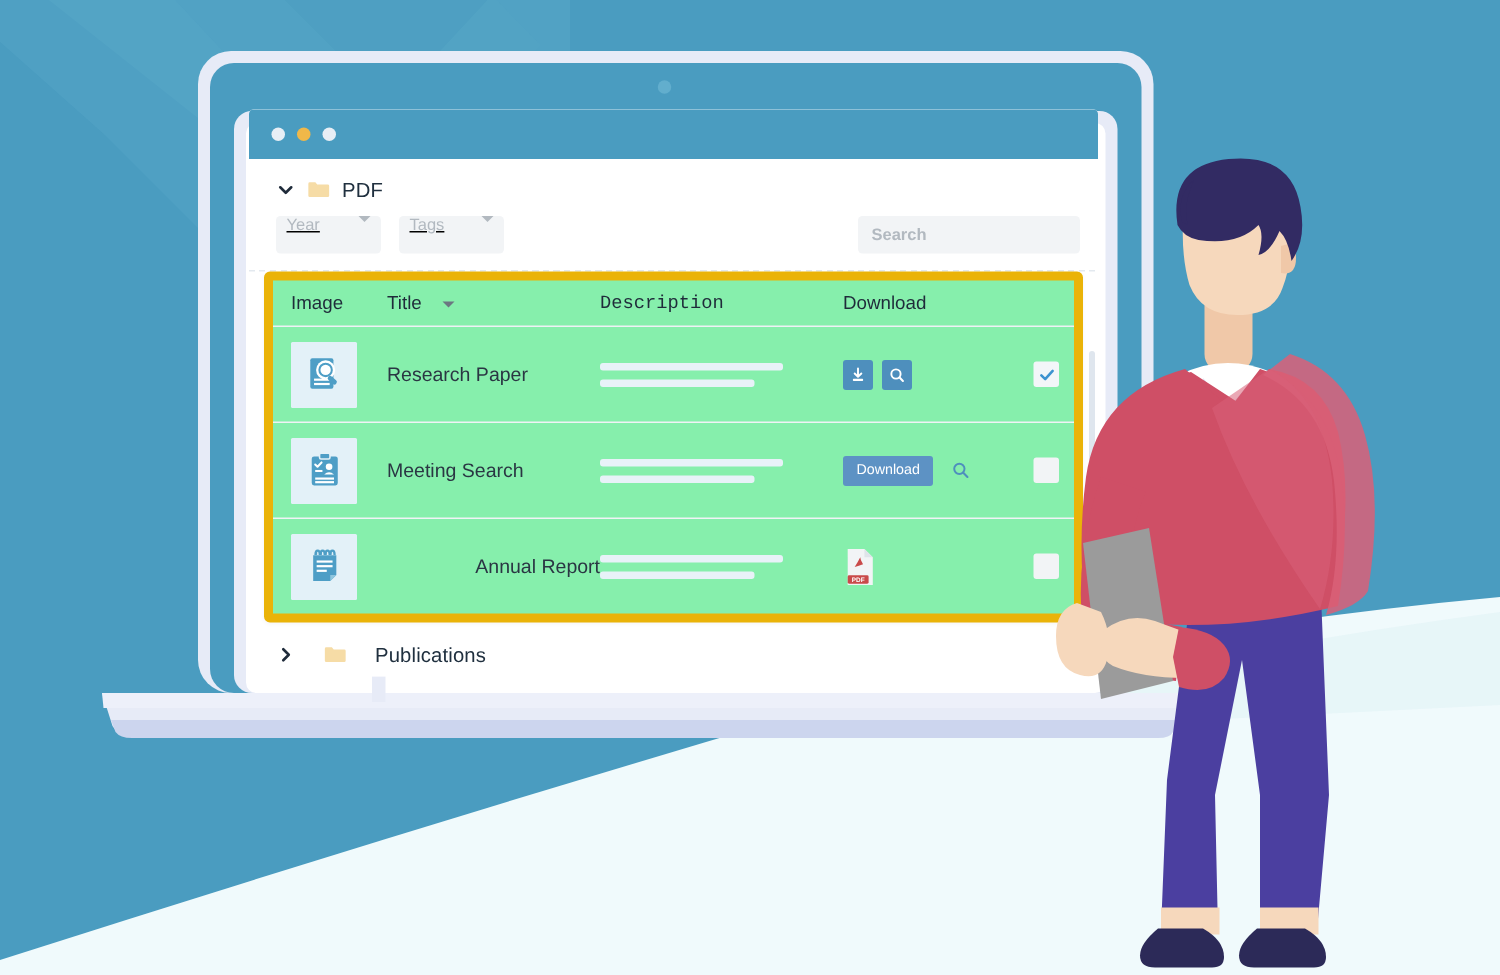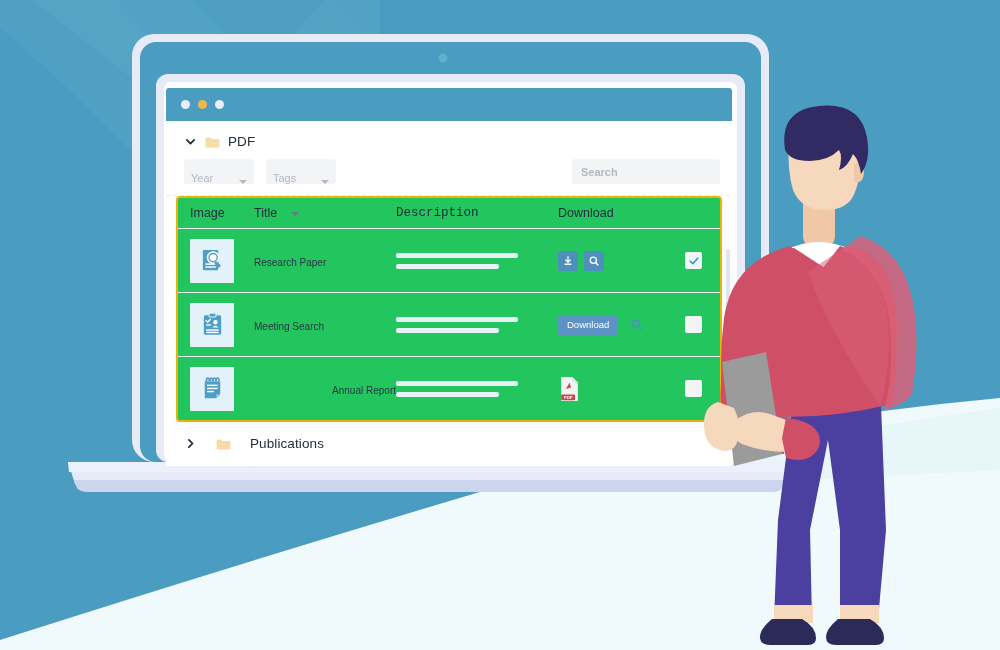--- a/index.html
+++ b/index.html
@@ -14,21 +14,21 @@
   
   .bg-base{position:absolute;inset:0;background:#4a9cc0;}
   .bg-watermark{position:absolute;left:-40px;top:-50px;width:420px;height:330px;opacity:1;}
   .ground{position:absolute;left:0;top:0;width:1000px;height:650px;}
 
   
   .laptop{position:absolute;left:60px;top:28px;width:740px;height:480px;}
 
   
   .screen{
-    position:absolute;left:166px;top:88px;width:566px;height:378px;
+    position:absolute;left:166px;top:73px;width:566px;height:378px;
     background:#ffffff;border-radius:3px;overflow:hidden;
   }
   .titlebar{
     height:33px;background:#4a9cc0;display:flex;align-items:center;
     padding-left:15px;gap:8px;
   }
   .dot{width:9px;height:9px;border-radius:50%;}
   .dot.d1{background:#e7eef5;}
   .dot.d2{background:#f0b849;}
   .dot.d3{background:#e7eef5;}
@@ -44,43 +44,43 @@
     color:#1f2b3a;
   }
   .folder-ic{width:15px;height:13px;display:inline-block;}
   .folder-label{font-size:13.5px;color:#20303f;letter-spacing:.1px;}
 
   .filters{
     display:flex;align-items:center;padding:10px 0 0 18px;gap:12px;position:relative;
   }
   .select{
     width:70px;height:25px;background:#f2f4f6;border-radius:3px;
-    display:flex;align-items:flex-end;justify-content:space-between;
-    padding:0 7px;box-sizing:border-box;
+    display:flex;align-items:flex-start;justify-content:space-between;
+    padding:0 7px;box-sizing:border-box;text-decoration:underline;
   }
   .select .lbl{font-size:11px;color:#b2b9c0;}
   .select .car{
     width:0;height:0;border-left:4px solid transparent;border-right:4px solid transparent;
     border-top:4.5px solid #b2b9c0;
   }
   .searchbox{
     position:absolute;right:12px;top:10px;width:148px;height:25px;background:#f2f4f6;
     border-radius:3px;display:flex;align-items:center;padding:0 9px;box-sizing:border-box;font-weight:bold;
   }
   .searchbox .ph{font-size:11px;color:#b2b9c0;}
 
   .dashline{
     margin:11px 0 0 0;height:1px;
     background:repeating-linear-gradient(to right,#e3e9ef 0 4px,transparent 4px 7px);
   }
 
   
   .tablewrap{padding:0 10px;box-sizing:border-box;}
   .tbl{
-    background:#22c55e;border:2px solid #eab308;border-radius:4px;
+    background:#86efac;border:6px solid #eab308;border-radius:4px;
     box-shadow:0 1px 3px rgba(60,90,120,.06);
     overflow:hidden;
   }
   .thead{
     display:flex;align-items:center;height:30px;
     border-bottom:1px solid #eef1f5;
   }
   .th{font-size:12.5px;color:#1f2b3a;display:flex;align-items:center;gap:5px;}
   .th .sortcar{
     width:0;height:0;border-left:4px solid transparent;border-right:4px solid transparent;
@@ -94,21 +94,21 @@
 
   .trow{
     display:flex;align-items:center;height:63px;
     border-bottom:1px solid #f0f3f6;
   }
   .trow:last-child{border-bottom:none;text-align:right;}
   .thumb{
     width:44px;height:44px;background:#e3f1f8;border-radius:1px;
     display:flex;align-items:center;justify-content:center;
   }
-  .rowtitle{font-size:10px;color:#2a3643;}
+  .rowtitle{font-size:13px;color:#2a3643;}
   .desclines{display:flex;flex-direction:column;gap:6px;}
   .dl1{height:5px;background:#e8f2f8;border-radius:2px;width:122px;}
   .dl2{height:5px;background:#e8f2f8;border-radius:2px;width:103px;}
 
   .iconbtn{
     width:20px;height:20px;background:#4e8fbd;border-radius:2px;
     display:inline-flex;align-items:center;justify-content:center;
   }
   .dlbtn{
     height:20px;background:#5d92c4;border-radius:2px;color:#fff;

